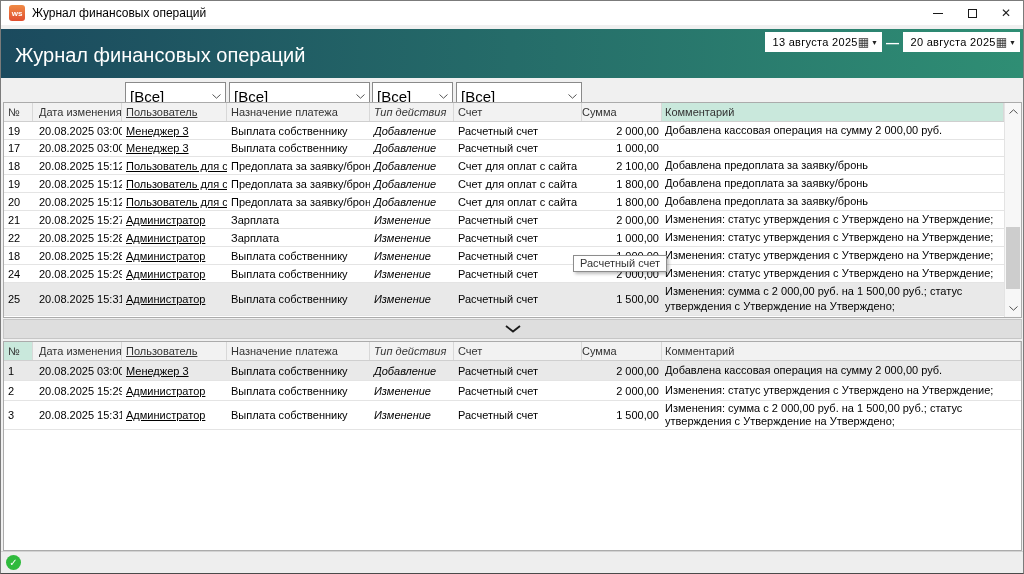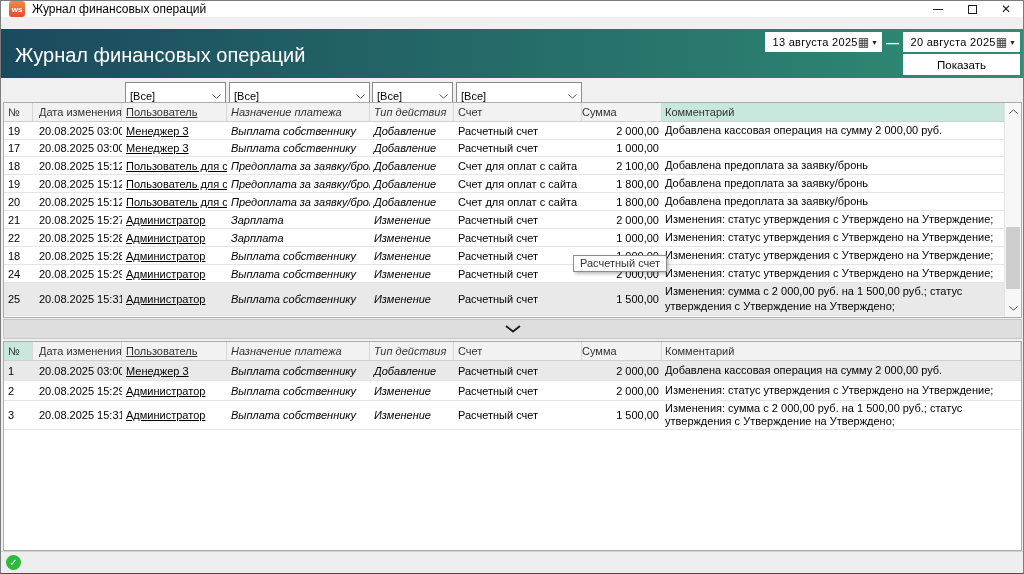--- a/index.html
+++ b/index.html
@@ -10,21 +10,21 @@
     position: relative;
     width: 1024px; height: 574px;
     background: #f0f0f0;
     border: 1px solid #7b7b7b;
     border-bottom-color: #4a4a4a;
     overflow: hidden;
   }
 
   
   .titlebar {
-    position: absolute; top:0; left:0; right:0; height:16px;
+    position: absolute; top:0; left:0; right:0; height:24px;
     background:#ffffff; display:flex; align-items:center;
   }
   .app-icon {
     width:16px; height:16px; margin-left:8px; border-radius:3px;
     background: linear-gradient(180deg, var(--icon1,#ef8a45), var(--icon2,#e14f30));
     color:#fff; font-size:8px; font-weight:bold;
     display:flex; align-items:center; justify-content:center;
   }
   .tb-title { margin-left:7px; font-size:12px; color:#000; }
   .tb-controls { margin-left:auto; display:flex; height:100%; }
@@ -50,21 +50,21 @@
   .range-dash { color:#fff; font-size:13px; margin:0 4px; font-weight:bold; }
   .show-btn {
     position:absolute; top:25px; right:3px; width:117px; height:21px;
     background:#fff; border:none; font-size:11.5px; color:#000;
     font-family: "Liberation Sans", sans-serif;
   }
 
   
   .combo {
     position:absolute; height:28px; background:#fff; border:1px solid #8a8a8a;
-    font-size:11px; color:#000; display:flex; align-items:center; padding:0 4px;
+    font-size:15px; color:#000; display:flex; align-items:center; padding:0 4px;
   }
   .combo .cb-label { flex:1; }
   .combo svg { display:block; }
   .combo-user    { top:81px; left:124px; width:101px; }
   .combo-purpose { top:81px; left:228px; width:141px; }
   .combo-action  { top:81px; left:371px; width:81px;  }
   .combo-account { top:81px; left:455px; width:126px; }
 
   
   .grid {
@@ -89,21 +89,21 @@
   }
   .grid-detail .trow { min-height:20px; }
   .trow.selected { background:#e9e9e9; }
   .cell {
     font-size:11px; color:#000; white-space:nowrap; overflow:hidden;
     padding-left:4px; align-self:center;
   }
   .c-num     { width:29px; }
   .c-date    { width:89px; padding-left:6px; }
   .c-user    { width:105px;text-decoration:underline; }
-  .c-purpose { width:143px;font-style:italic; }
+  .c-purpose { width:143px; }
   .c-action  { width:84px;font-style:italic; }
   .c-account { width:128px; }
   .c-sum     { width:80px; text-align:right; padding-right:3px; padding-left:0; }
   .c-comment { flex:1; white-space:normal; line-height:15px; padding:1px 3px 1px 3px; }
   .grid-detail .c-comment { line-height:13px; }
 
   
   .vscroll {
     position:absolute; top:0; right:0; bottom:0; width:17px;
     background:#f7f7f7; border-left:1px solid #e3e3e3;
@@ -168,21 +168,20 @@
         <span class="cal-icon">▦</span>
         <span class="dd-arrow">▼</span>
       </div>
       <span class="range-dash">—</span>
       <div class="date-picker">
         <span class="dp-text">20  августа  2025</span>
         <span class="cal-icon">▦</span>
         <span class="dd-arrow">▼</span>
       </div>
     </div>
-    <button class="show-btn">Показать</button>
   </div>
 
   <div class="combo combo-user">
     <span class="cb-label">[Все]</span>
     <svg width="9" height="5" viewBox="0 0 9 5">
         <polyline points="0.5,0.5 4.5,4.2 8.5,0.5" fill="none" stroke="#555" stroke-width="1"></polyline>
       </svg>
   </div>
   <div class="combo combo-purpose">
     <span class="cb-label">[Все]</span>

